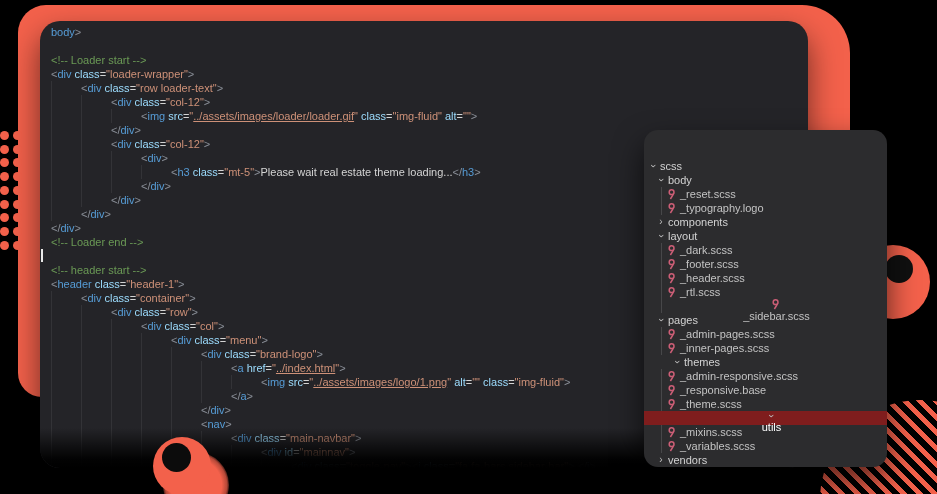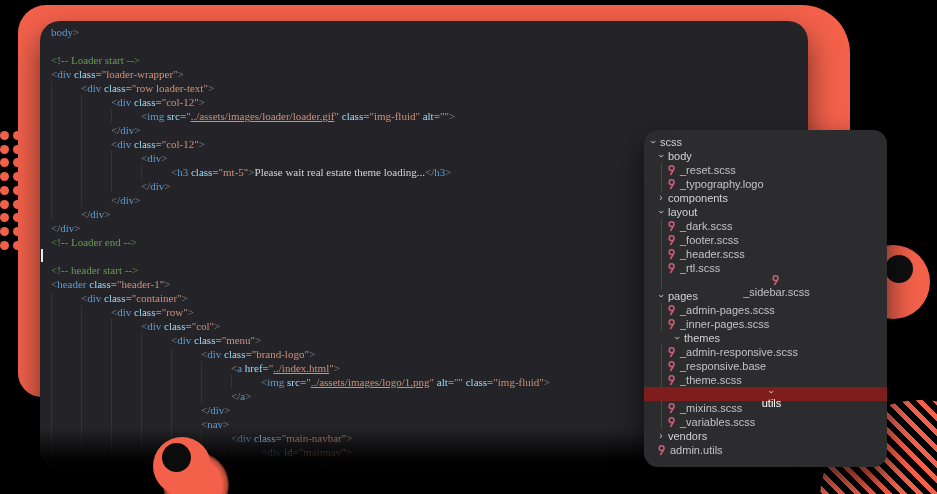--- a/index.html
+++ b/index.html
@@ -17,21 +17,21 @@
   .donut-left{left:153px;top:437px;width:58px;height:58px;}
   .donut-left .hole{left:9px;top:6px;width:29px;height:29px;background:#0c0c0c;}
   .blob{position:absolute;left:163px;top:452px;width:66px;height:66px;border-radius:50%;z-index:3;}
   .donut-right{left:856px;top:245px;width:74px;height:74px;z-index:2;}
   .donut-right .hole{left:29px;top:10px;width:28px;height:28px;background:#101010;}
   .stripes{position:absolute;left:820px;top:400px;width:200px;height:200px;border-radius:50%;z-index:3;}
 
   
   .editor{position:absolute;left:40px;top:21px;width:768px;height:447px;background:#242428;
           border-radius:20px;overflow:hidden;z-index:2;box-shadow:0 14px 30px rgba(0,0,0,.55);}
-  .code{position:absolute;inset:0;padding:4px 0 0 11px;font-family:Liberation Serif, serif;
+  .code{position:absolute;inset:0;padding:4px 0 0 11px;font-family:Liberation Sans, sans-serif;
         font-size:11px;line-height:14px;white-space:pre;color:#d4d4d4;}
   .line{height:14px;}
   .ind{display:inline-block;width:29px;height:14px;vertical-align:top;
        border-left:1px solid rgba(255,255,255,0.07);}
   .tok-t{color:#569cd6}.tok-a{color:#9cdcfe}.tok-s{color:#ce9178}
   .tok-u{color:#ce9178;text-decoration:underline}
   .tok-c{color:#6a9955}.tok-p{color:#8a8f98}.tok-w{color:#d4d4d4}
   .caret{display:inline-block;width:2px;height:13px;background:#e8e8e8;margin-left:-10px;vertical-align:top;}
   .fade{position:absolute;left:0;right:0;bottom:0;height:40px;z-index:5;
         background:linear-gradient(to bottom,rgba(0,0,0,0),rgba(0,0,0,.93) 78%,#000);}
@@ -90,21 +90,21 @@
   <div class="blob" style="background: radial-gradient(circle, rgb(243, 97, 75) 0px, rgb(243, 97, 75) 55%, rgba(243, 97, 75, 0.75) 66%, rgba(243, 97, 75, 0) 74%);"></div>
   <div class="donut donut-left" style="background: rgb(243, 97, 75);">
     <div class="hole"></div>
   </div>
   <div class="donut donut-right" style="background: rgb(243, 97, 75);">
     <div class="hole"></div>
   </div>
   <div class="stripes" style="background: repeating-linear-gradient(45deg, rgb(243, 97, 75) 0px, rgb(243, 97, 75) 5px, transparent 5px, transparent 11px);"></div>
 
   <div class="panel" id="tree">
-      <div class="trow folder lvl0" style="padding-left: 4px;">
+      <div class="trow folder lvl0" style="padding-left: 4px; margin-top: 24px;">
         <span class="chev exp">›</span>
         <span class="lbl">scss</span>
       </div>
       <div class="trow folder lvl1" style="padding-left: 12px;">
         <span class="chev exp">›</span>
         <span class="lbl">body</span>
       </div>
       <div class="trow file lvl2" style="padding-left: 22px;">
         <span class="sicon">
           <svg width="9" height="11" viewBox="0 0 9 11">

